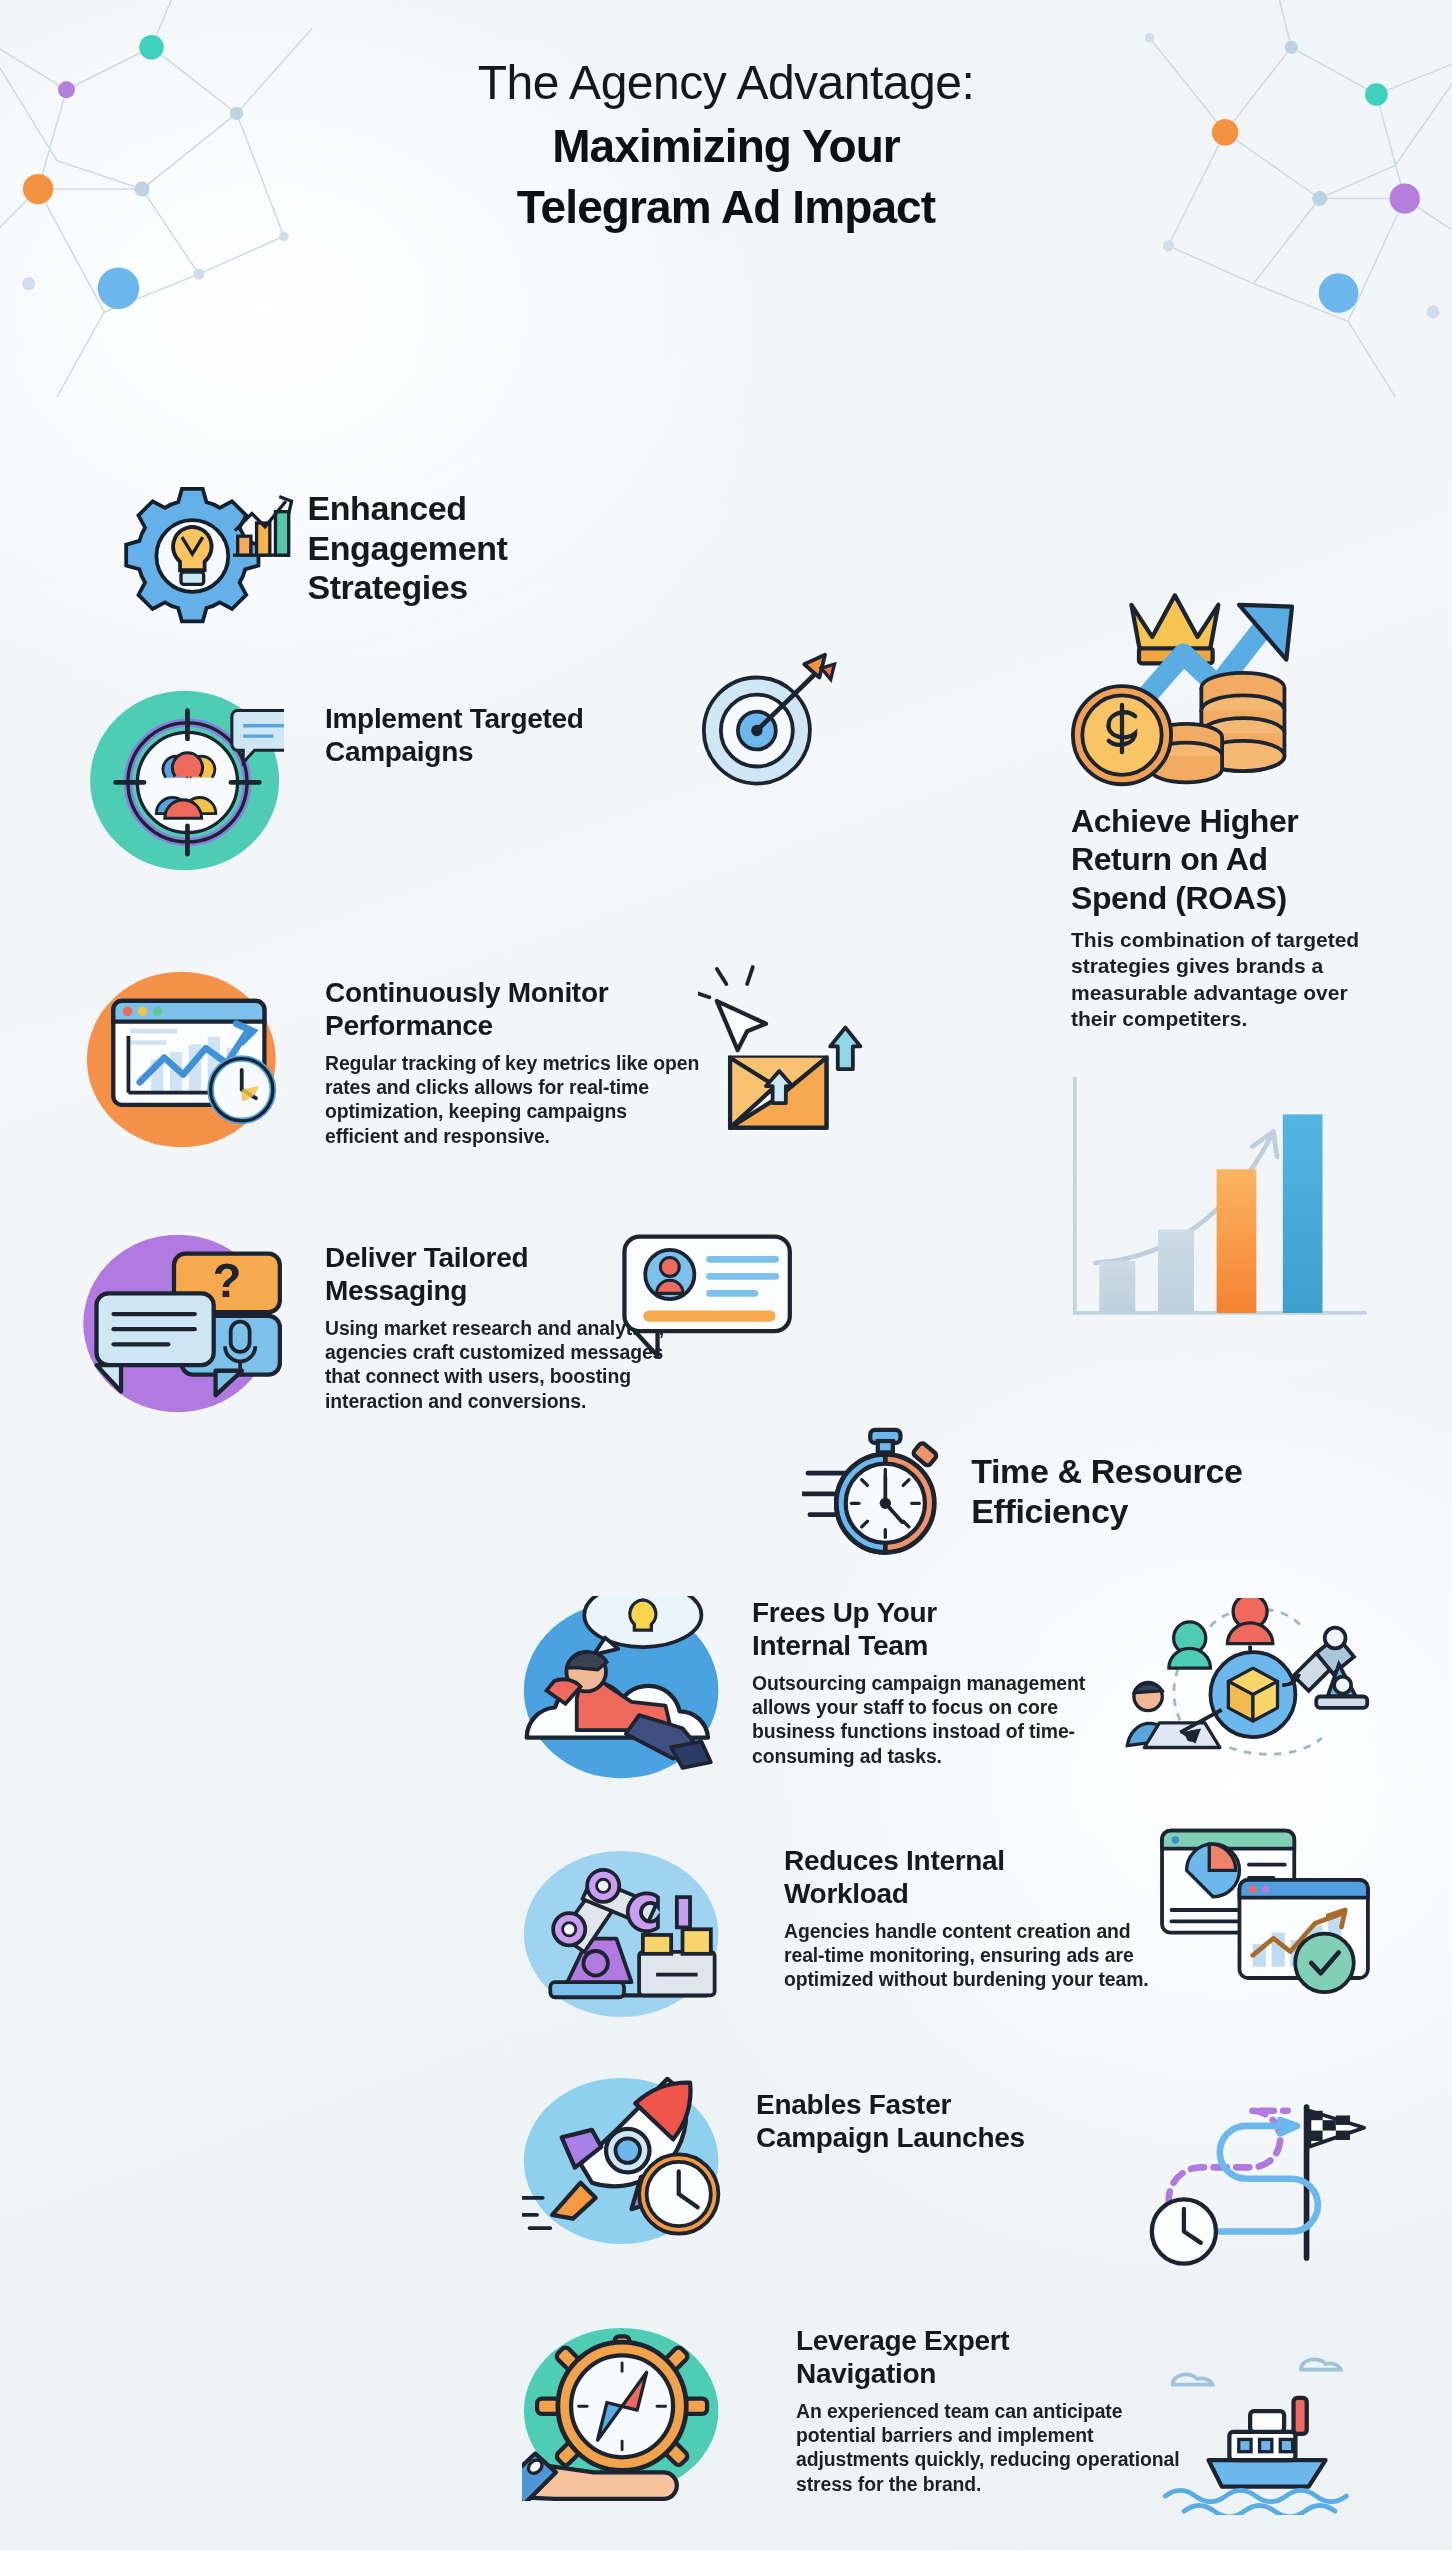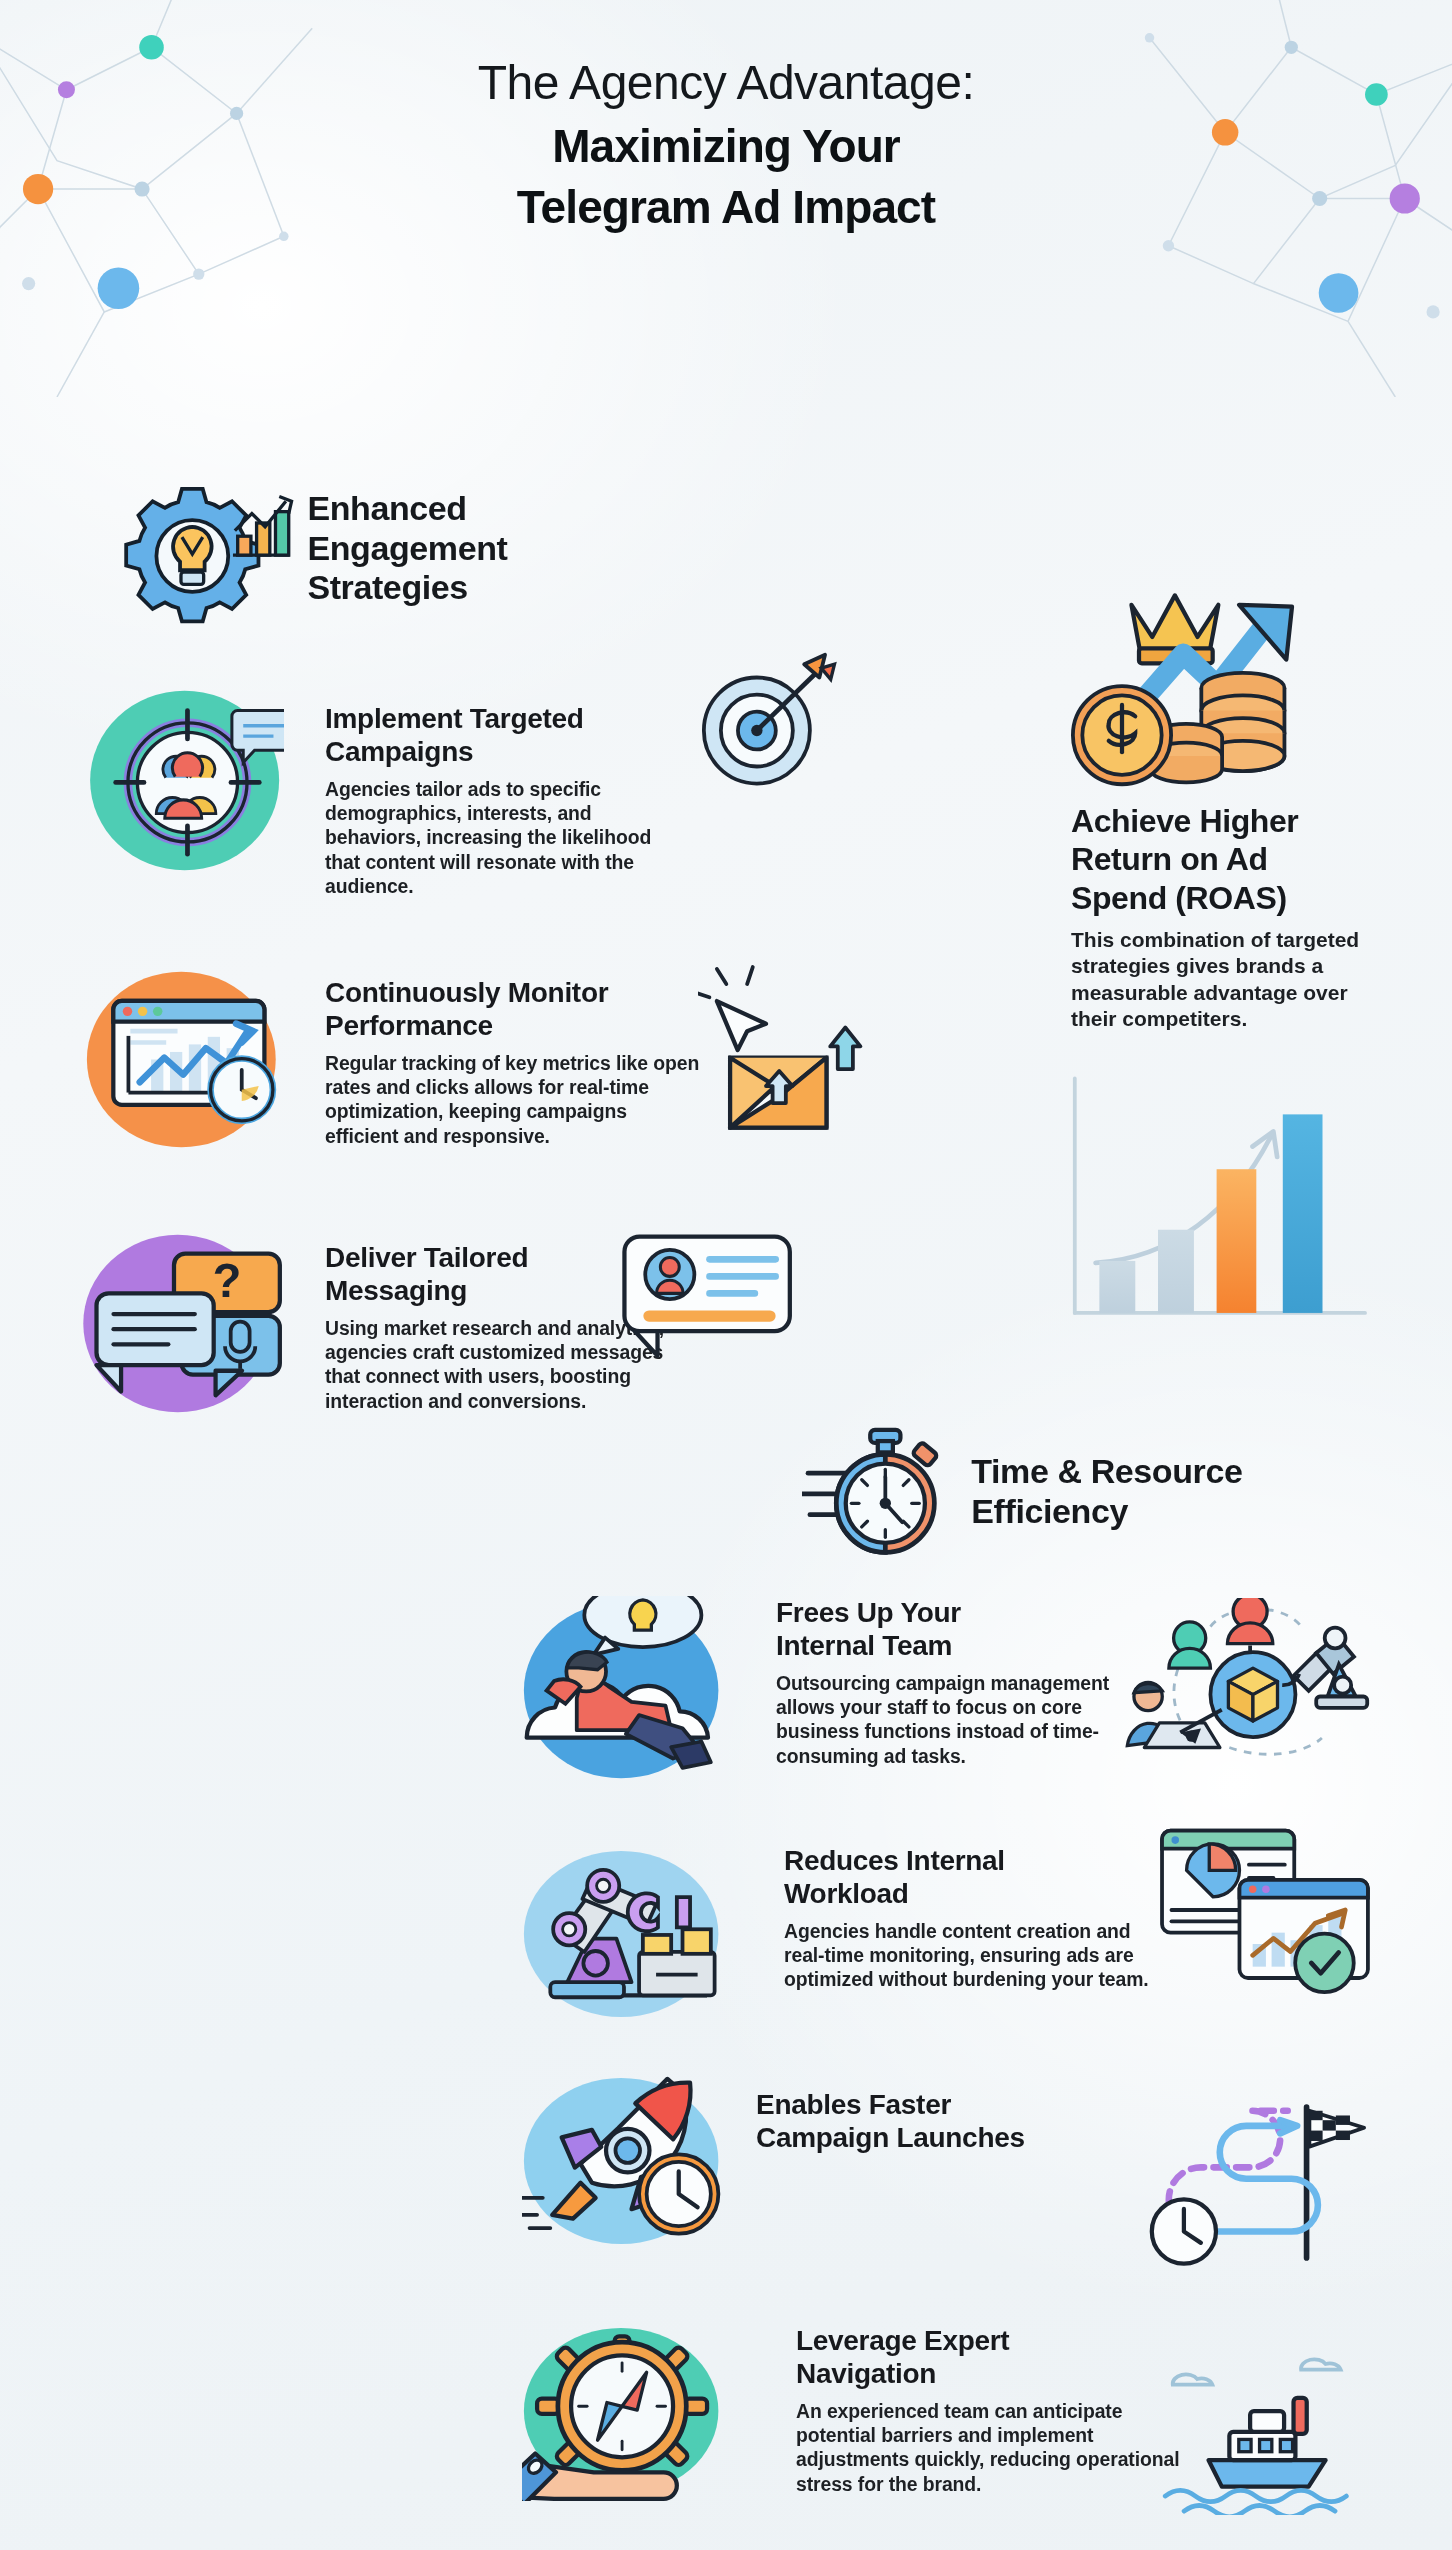--- a/index.html
+++ b/index.html
@@ -160,21 +160,20 @@
         <path d="M12 14 h44 M12 25 h32" stroke="#5aa5dd" stroke-width="3.6" fill="none"></path>
       </g>
     </svg>
   </div>
 
   <div class="card" style="left:325px; top:702px; width:359px;">
     <div class="card-title">
       <div>Implement Targeted</div>
       <div>Campaigns</div>
     </div>
-    <div class="card-body">Agencies tailor ads to specific demographics, interests, and behaviors, increasing the likelihood that content will resonate with the audience.</div>
   </div>
 
   <svg class="badge" style="left:683px; top:651px;" width="161" height="142" viewBox="0 0 170 150">
     <circle cx="78" cy="84" r="56" fill="#cfe6f5" stroke="#1b2430" stroke-width="4"></circle>
     <circle cx="78" cy="84" r="38" fill="#f7fbfd" stroke="#1b2430" stroke-width="4"></circle>
     <circle cx="78" cy="84" r="20" fill="#6cb8ec" stroke="#1b2430" stroke-width="4"></circle>
     <circle cx="78" cy="84" r="6" fill="#1b2430"></circle>
     <path d="M78 84 L146 18" stroke="#1b2430" stroke-width="5" fill="none" stroke-linecap="round"></path>
     <path d="M128 14 l22-10 -6 24 Z" fill="#f7953f" stroke="#1b2430" stroke-width="4" stroke-linejoin="round"></path>
     <path d="M146 18 l14 -4 -4 16 Z" fill="#f26d4a" stroke="#1b2430" stroke-width="3.5"></path>
@@ -376,21 +375,21 @@
       <path d="M5 150 a32 32 0 0 1 30 -32 a40 38 0 0 1 72 -10 a34 34 0 0 1 60 14 a30 30 0 0 1 30 28 Z" fill="#fdfefe" stroke="#1b2430" stroke-width="4.5" stroke-linejoin="round"></path>
       <path d="M58 108 a20 20 0 0 1 34 -12 l24 16 36 4 6 26 -100 0 Z" fill="#ef6a5d" stroke="#1b2430" stroke-width="4" stroke-linejoin="round"></path>
       <circle cx="68" cy="80" r="21" fill="#f0b894" stroke="#1b2430" stroke-width="4"></circle>
       <path d="M48 76 a22 18 0 0 1 42 -6 l-10 8 -20 -2 Z" fill="#394352" stroke="#1b2430" stroke-width="3.5"></path>
       <path d="M62 96 a22 18 0 0 0 -28 -6 l-8 10 20 14 Z" fill="#ef6a5d" stroke="#1b2430" stroke-width="4"></path>
       <path d="M124 126 l46 14 18 22 -28 10 -50 -26 Z" fill="#3f4f80" stroke="#1b2430" stroke-width="4" stroke-linejoin="round"></path>
       <path d="M158 160 l32 -6 10 22 -30 6 Z" fill="#2c3a66" stroke="#1b2430" stroke-width="4" stroke-linejoin="round"></path>
     </svg>
   </div>
 
-  <div class="card" style="left:776px; top:1596px; width:371px;">
+  <div class="card" style="left:752px; top:1596px; width:371px;">
     <div class="card-title">
       <div>Frees Up Your</div>
       <div>Internal Team</div>
     </div>
     <div class="card-body">Outsourcing campaign management allows your staff to focus on core business functions instoad of time-consuming ad tasks.</div>
   </div>
 
   <svg class="badge" style="left:1116px; top:1598px;" width="255" height="180" viewBox="0 0 270 190">
     <g stroke="#9fb8c9" stroke-width="3" stroke-dasharray="8 8" fill="none">
       <path d="M100 30 C120 4 180 6 196 30"></path>

